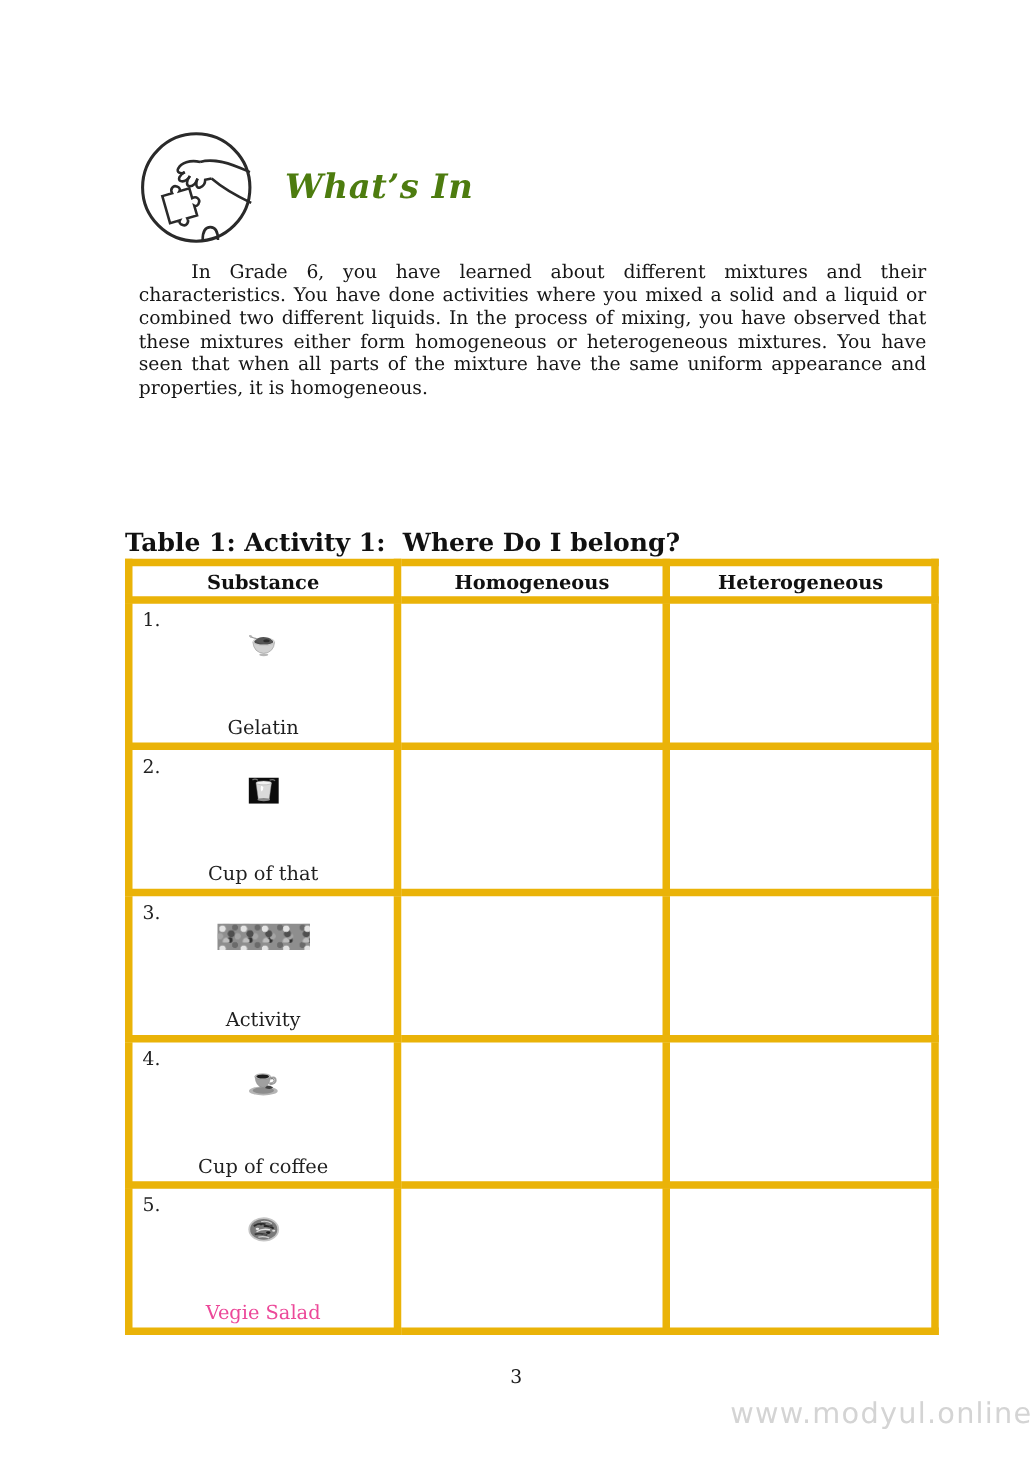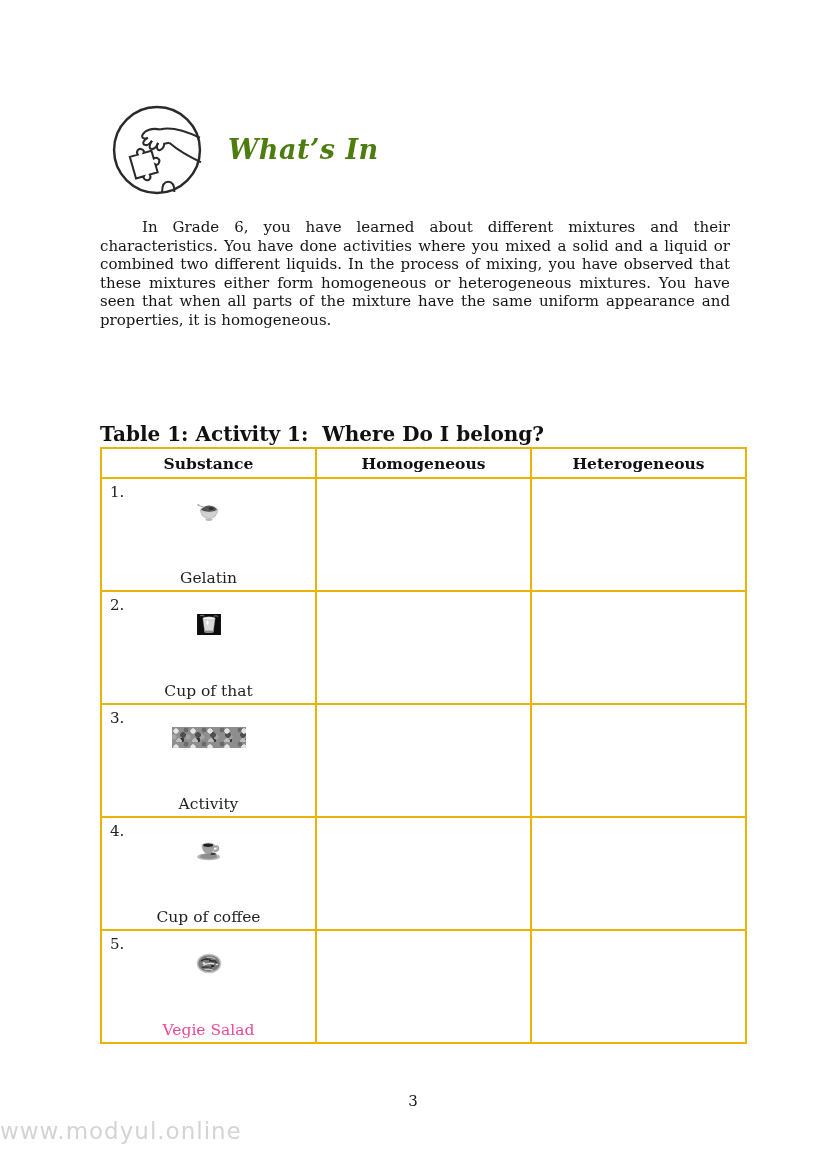--- a/index.html
+++ b/index.html
@@ -34,42 +34,42 @@
   .para {
     position: absolute;
     left: 100px;
     width: 630px;
     font-size: 15px;
     line-height: 18.6px;
     text-align: justify;
     text-indent: 42px;
     color: #151515;
   }
-  .para-1 { top: 218px; }
+  .para-1 { top: 208px; margin-left: 11px; }
   .para-2 { top: 348px; }
 
   
   .table-title {
     position: absolute;
     left: 100px; top: 422px;
     font-size: 20px;
     font-weight: bold;
     color: #111;
   }
 
   
   .activity-table {
     position: absolute;
     left: 100px; top: 447px;
     width: 646px;
     border-collapse: collapse;
     table-layout: fixed;
   }
   .activity-table th, .activity-table td {
-    border: 2px solid #eab308;
+    border: 6px solid #eab308;
     vertical-align: top;
     width: 215px;
   }
   .activity-table th {
     height: 30px;
     font-size: 15.5px;
     font-weight: bold;
     text-align: center;
     vertical-align: middle;
     color: #111;
@@ -122,21 +122,21 @@
     left: 0; top: 1092px;
     width: 100%;
     text-align: center;
     font-size: 15px;
     color: #1a1a1a;
   }
   .watermark {
     position: absolute;
     left: 0; top: 1118px;
     width: 100%;
-    text-align: left;
+    text-align: right;
     font-size: 23px;
     letter-spacing: 1px;
     color: #d4d4d4;
     font-family: "DejaVu Sans", "Liberation Sans", sans-serif;
   }
 </style>
 </head>
 <body>
 
 <div class="page">

